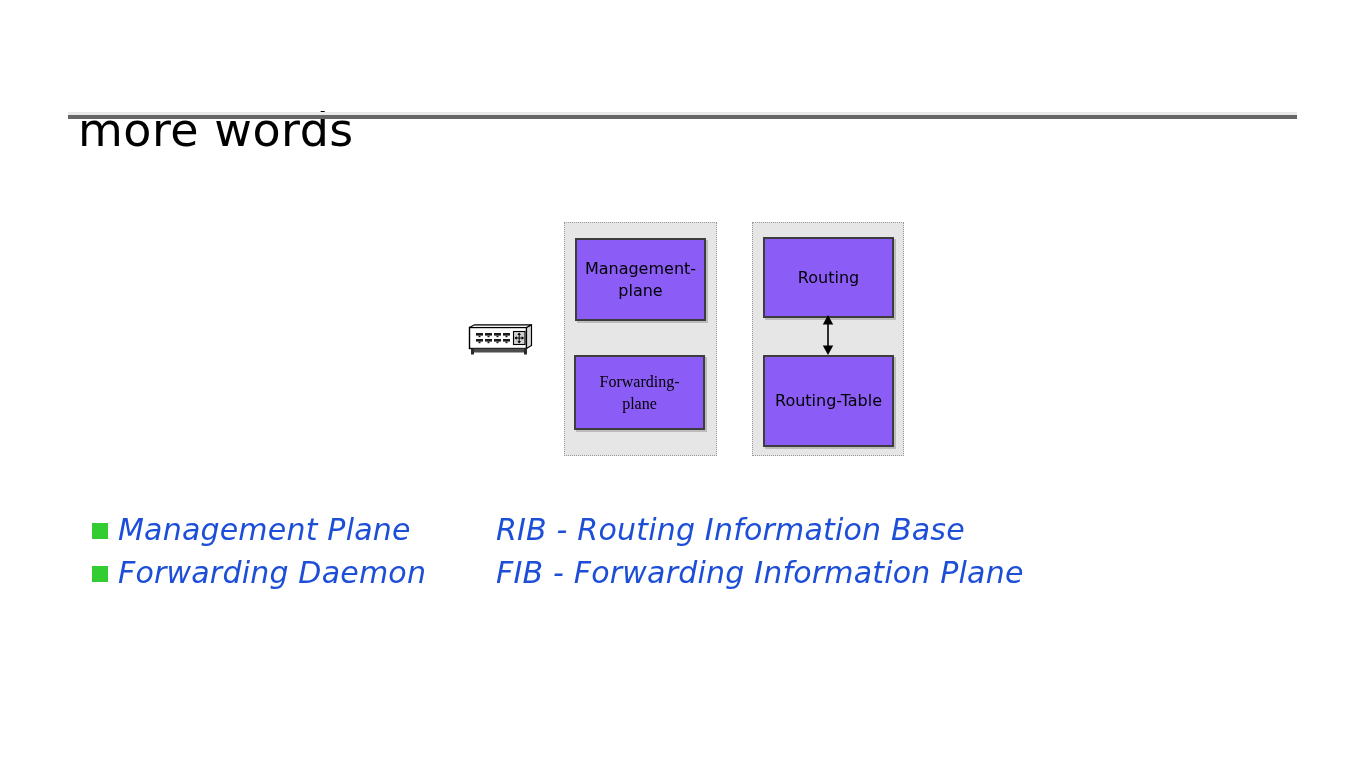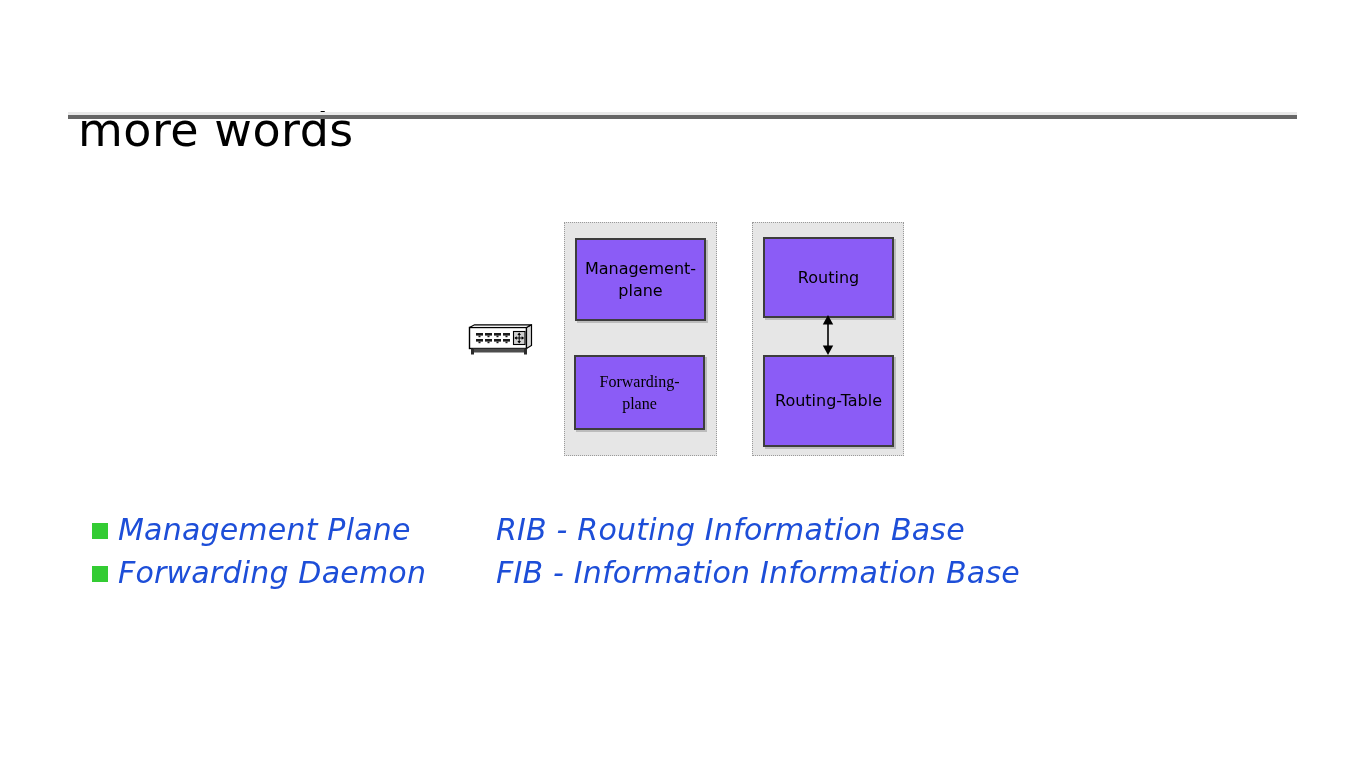--- a/index.html
+++ b/index.html
@@ -296,16 +296,16 @@
 
 </div>
 
 <div id="expansion-list">
 
   <div class="expansion-row">
     <span class="expansion-line">RIB - Routing Information Base</span>
   </div>
 
   <div class="expansion-row">
-    <span class="expansion-line">FIB - Information Information Base</span>
+    <span class="expansion-line">FIB - Forwarding Information Plane</span>
   </div>
 
 </div>
 
 </body></html>

